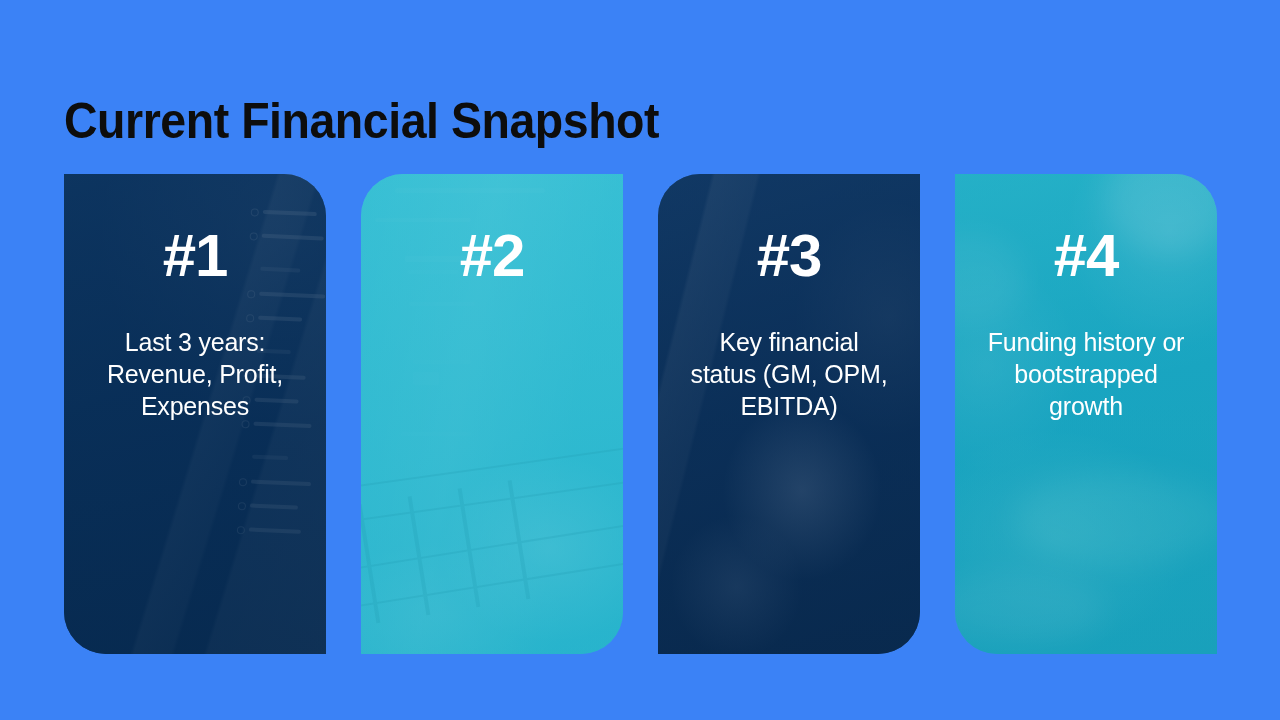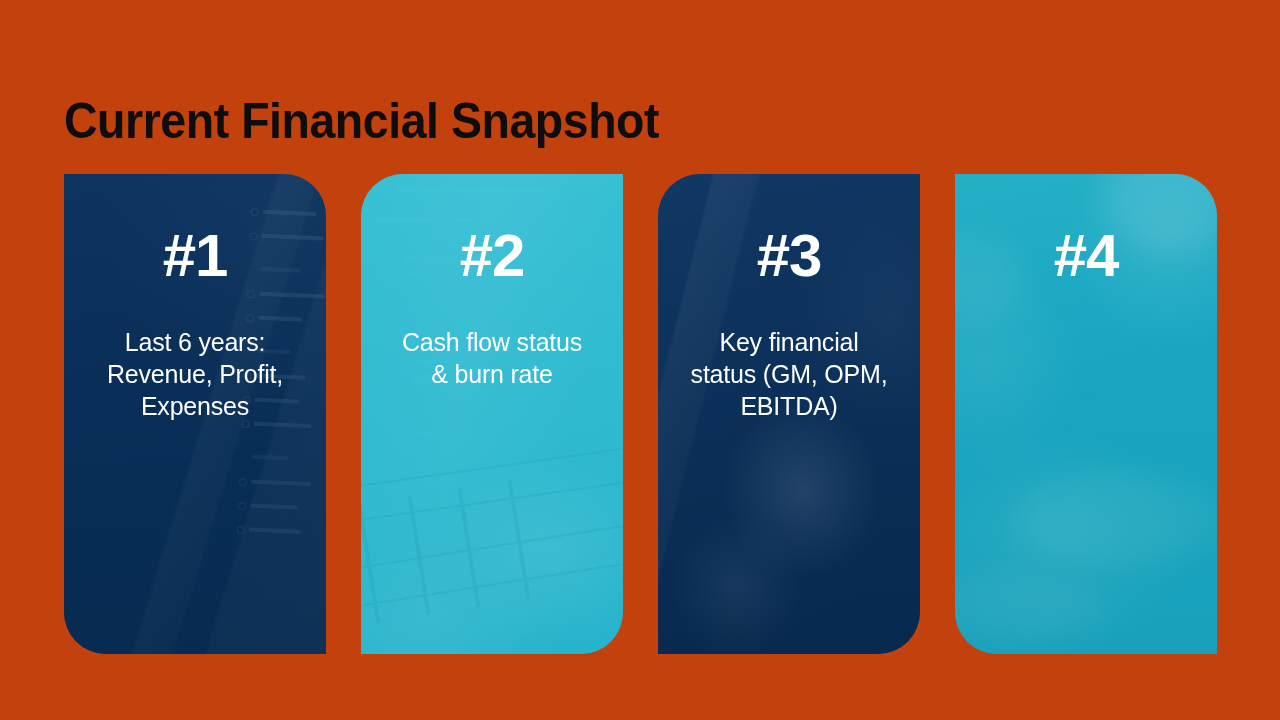--- a/index.html
+++ b/index.html
@@ -10,21 +10,21 @@
     width: 1280px;
     height: 720px;
     background: #ffffff;
     font-family: "Liberation Sans", sans-serif;
     overflow: hidden;
   }
   .slide {
     position: relative;
     width: 1280px;
     height: 720px;
-    background: #c2410c;
+    background: #3b82f6;
   }
 
   
   .slide-title {
     position: absolute;
     left: 64px;
     top: 58px;
     font-family: "Liberation Sans", sans-serif;
     font-size: 50px;
     font-weight: 700;
@@ -218,21 +218,21 @@
         <span class="ui-dot" style="top:306px"></span>
           <span class="ui-row" style="top:307px;width:60px"></span>
         <span class="ui-dot" style="top:330px"></span>
           <span class="ui-row" style="top:331px;width:48px"></span>
         <span class="ui-dot" style="top:354px"></span>
           <span class="ui-row" style="top:355px;width:52px"></span>
       </div>
       <div class="card-tint tint-1"></div>
       <div class="card-content">
         <div class="card-number">#1</div>
-        <div class="card-text">Last 6 years:
+        <div class="card-text">Last 3 years:
 Revenue, Profit,
 Expenses</div>
       </div>
     </div>
 
     <div class="card corner-b">
       <div class="card-photo photo-2"></div>
       <div class="kb-lines">
         <span class="doc-block" style="left:34px;top:14px;width:150px;height:5px;"></span>
         <span class="doc-block" style="left:14px;top:44px;width:96px;height:4px;"></span>
@@ -247,22 +247,20 @@
         <span class="kb-line" style="left:-10px;top:394px;width:290px;transform:rotate(-9deg);"></span>
         <span class="kb-line" style="left:-10px;top:432px;width:290px;transform:rotate(-9deg);"></span>
         <span class="kb-line" style="left:6px;top:330px;width:4px;height:120px;transform:rotate(-9deg);"></span>
         <span class="kb-line" style="left:56px;top:322px;width:4px;height:120px;transform:rotate(-9deg);"></span>
         <span class="kb-line" style="left:106px;top:314px;width:4px;height:120px;transform:rotate(-9deg);"></span>
         <span class="kb-line" style="left:156px;top:306px;width:4px;height:120px;transform:rotate(-9deg);"></span>
       </div>
       <div class="card-tint tint-2"></div>
       <div class="card-content">
         <div class="card-number">#2</div>
-        <div class="card-text">Cash flow status
-&amp; burn rate</div>
       </div>
     </div>
 
     <div class="card corner-b">
       <div class="card-photo photo-3"></div>
       <div class="card-tint tint-3"></div>
       <div class="card-content">
         <div class="card-number">#3</div>
         <div class="card-text">Key financial
 status (GM, OPM,
@@ -274,17 +272,20 @@
       <div class="card-photo photo-4"></div>
       <div>
         <span class="blob" style="left:150px;top:-30px;width:130px;height:110px;background:rgba(255,255,255,.16);"></span>
         <span class="blob" style="left:-40px;top:60px;width:110px;height:90px;background:rgba(255,255,255,.10);"></span>
         <span class="blob" style="left:60px;top:300px;width:210px;height:90px;background:rgba(190,245,235,.14);"></span>
         <span class="blob" style="left:-30px;top:400px;width:180px;height:70px;background:rgba(255,255,255,.10);"></span>
       </div>
       <div class="card-tint tint-4"></div>
       <div class="card-content">
         <div class="card-number">#4</div>
+        <div class="card-text">Funding history or
+bootstrapped
+growth</div>
       </div>
     </div>
 
   </div>
 </div>
 
 </body></html>

